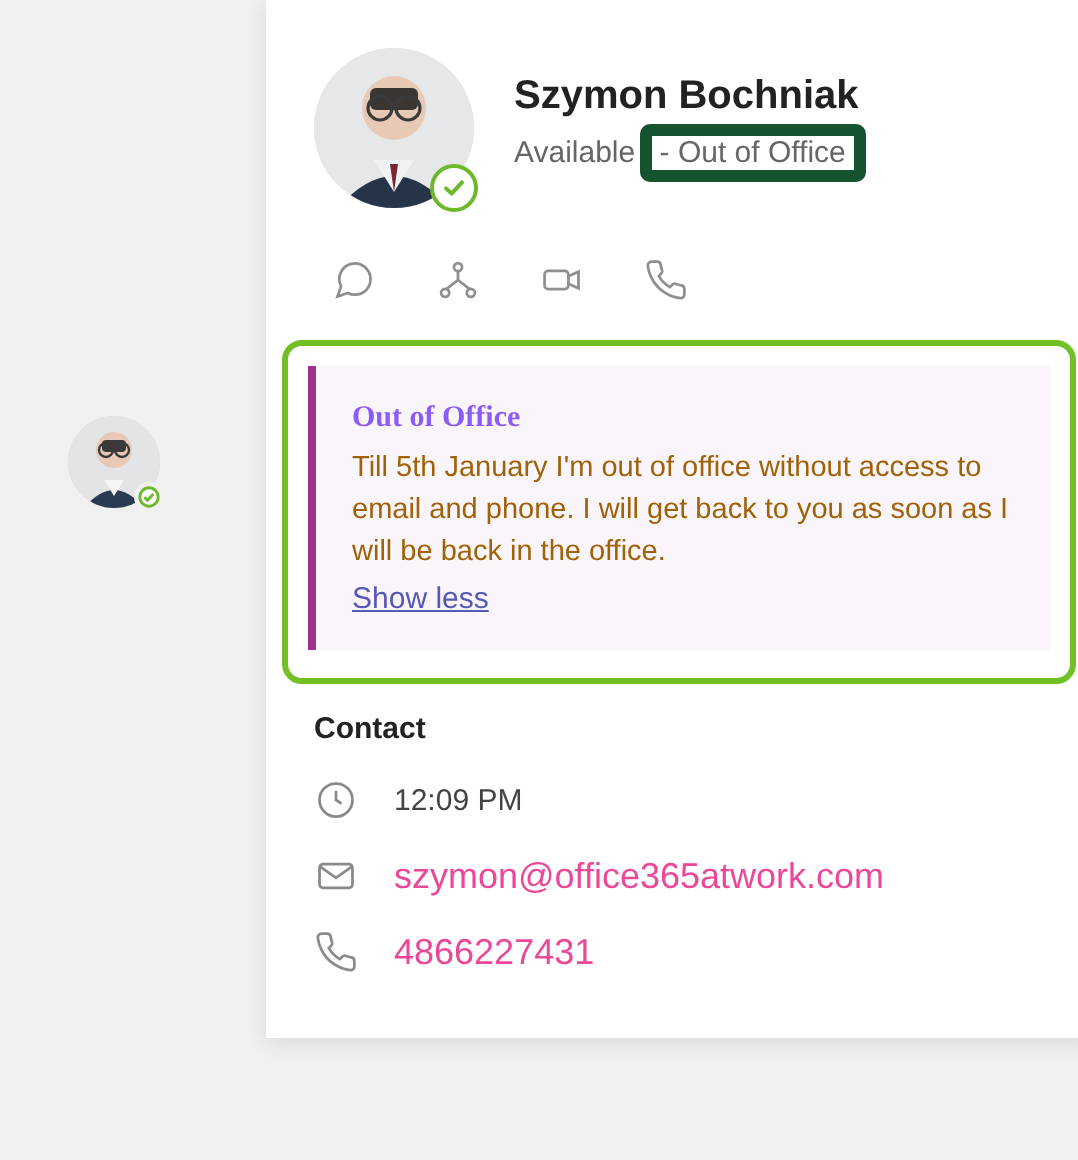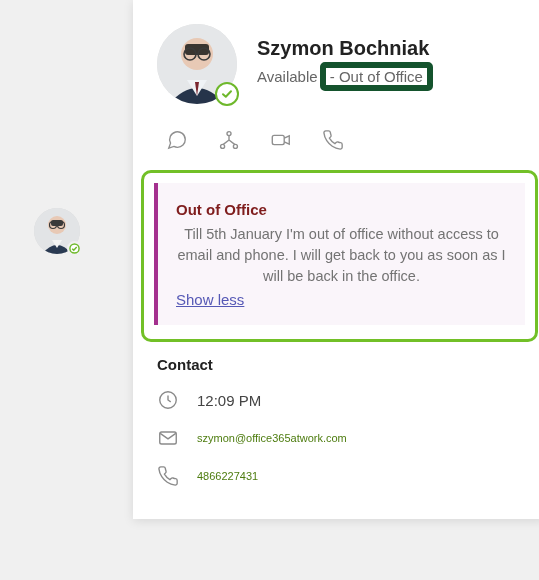--- a/index.html
+++ b/index.html
@@ -129,30 +129,30 @@
     border: 3px solid #72c027;
     border-radius: 10px;
     padding: 10px 10px 14px 10px;
   }
   .ooo-panel {
     background: #faf5fa;
     border-left: 4px solid #a4308e;
     padding: 18px 18px 16px 18px;
   }
   .ooo-title {
-    color: #7f1d1d;
+    color: #8b5cf6;
     font-weight: 700;
     font-size: 15px;
     margin-bottom: 6px;
+    font-family: Liberation Serif, serif;
   }
   .ooo-body {
-    color: #737373;
+    color: #a16207;
     font-size: 14.5px;
     line-height: 1.45;
-    text-align: center;
   }
   .show-less {
     color: #5558b5;
     text-decoration: underline;
     font-size: 15px;
     cursor: pointer;
     margin-top: 4px;
     display: inline-block;
   }
   .section-title {
@@ -168,21 +168,21 @@
     padding: 8px 24px;
   }
   .contact-row .ico {
     width: 22px;
     height: 22px;
     color: #888;
     flex-shrink: 0;
   }
   .contact-row .ico svg { width: 22px; height: 22px; stroke: #8a8a8a; fill: none; }
   .contact-row .val { font-size: 15px; color: #444; }
-  .contact-row .link { color: #4d7c0f; cursor: pointer; font-size: 11px; }
+  .contact-row .link { color: #ec4899; cursor: pointer; font-size: 18px; }
   
   .av-svg { width: 100%; height: 100%; }
 </style>
 </head>
 <body>
 
 <div class="bg-text">lir</div>
 
 <div class="small-avatar">
   <div class="circle">

